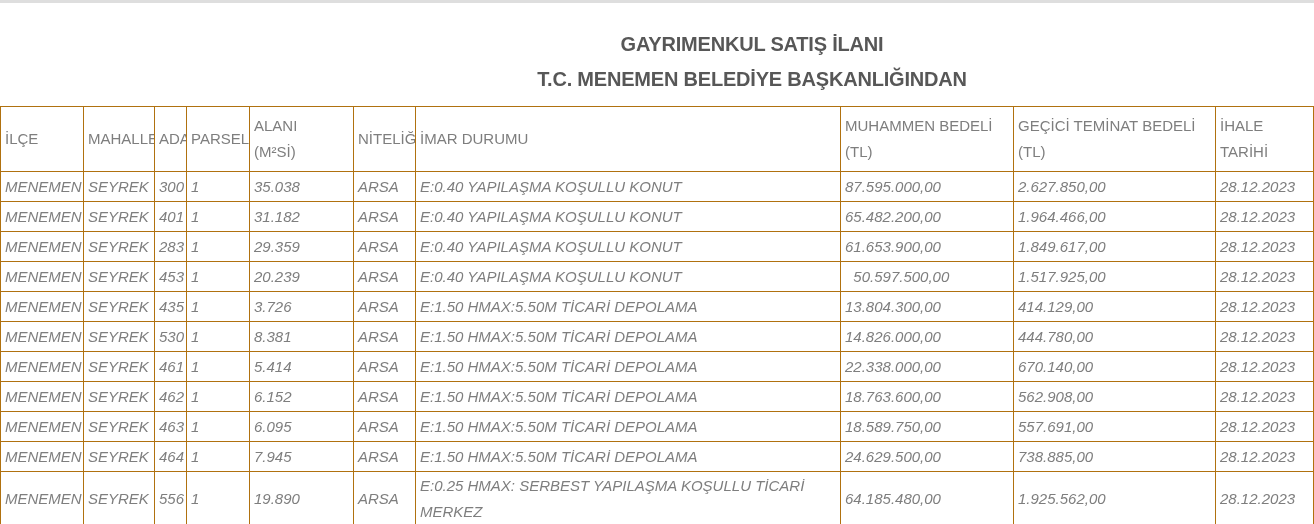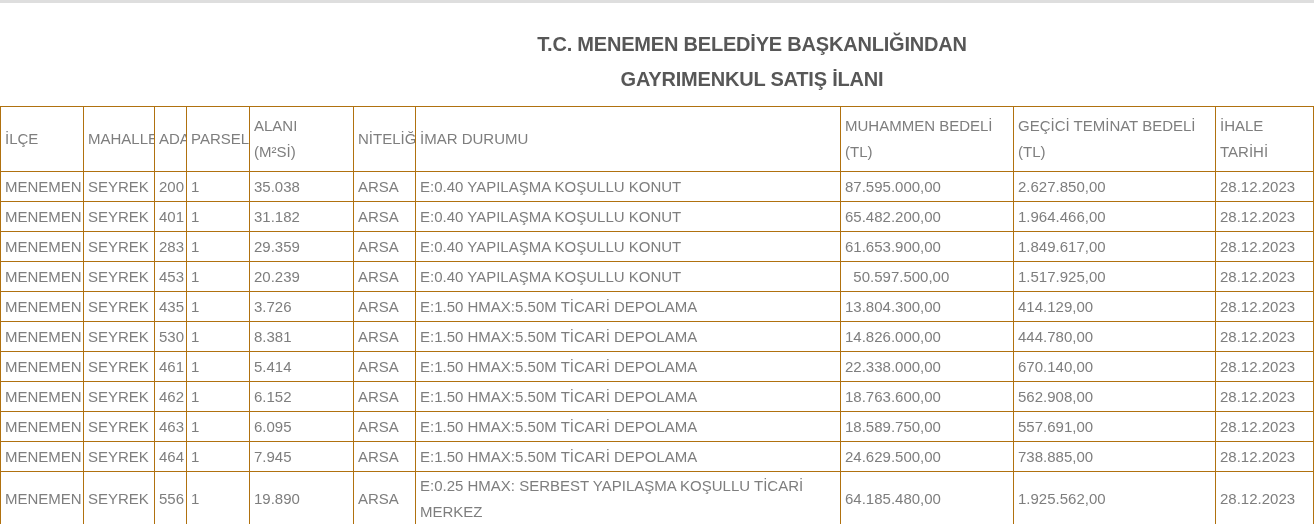--- a/index.html
+++ b/index.html
@@ -37,34 +37,34 @@
   table.listing td {
     border: 1.5px solid #b0710f;
     padding: 1px 4px;
     vertical-align: middle;
     text-align: left;
     font-weight: normal;
     line-height: 26px;
     overflow: hidden;
   }
   table.listing thead tr { height: 65px; margin-left: 8px; }
-  table.listing tbody tr { height: 30px; }
+  table.listing tbody tr { height: 30px; font-style: italic; }
   table.listing th { white-space: pre-wrap; }
   th.col-muhammen, th.col-gecici { text-align: justify; }
   td.col-muhammen { white-space: pre-wrap; }
   td.col-imar { text-align: justify; }
 </style>
 </head>
 <body>
 
 <div class="top-bar"></div>
 
 <div class="page-title">
+  <div>GAYRIMENKUL SATIŞ İLANI</div>
   <div>T.C. MENEMEN BELEDİYE BAŞKANLIĞINDAN</div>
-  <div>GAYRIMENKUL SATIŞ İLANI</div>
 </div>
 
 <table class="listing">
   <colgroup>
     <col style="width:83px">
     <col style="width:71px">
     <col style="width:32px">
     <col style="width:63px">
     <col style="width:104px">
     <col style="width:62px">
@@ -85,21 +85,21 @@
       <th class="col-imar">İMAR DURUMU</th>
       <th class="col-muhammen">MUHAMMEN BEDELİ (TL)</th>
       <th class="col-gecici">GEÇİCİ TEMİNAT BEDELİ (TL)</th>
       <th class="col-ihale">İHALE TARİHİ</th>
     </tr>
   </thead>
   <tbody>
       <tr>
         <td class="col-ilce">MENEMEN</td>
         <td class="col-mahalle">SEYREK</td>
-        <td class="col-ada">200</td>
+        <td class="col-ada">300</td>
         <td class="col-parsel">1</td>
         <td class="col-alani">35.038</td>
         <td class="col-niteligi">ARSA</td>
         <td class="col-imar">E:0.40 YAPILAŞMA KOŞULLU KONUT</td>
         <td class="col-muhammen">87.595.000,00</td>
         <td class="col-gecici">2.627.850,00</td>
         <td class="col-ihale">28.12.2023</td>
       </tr>
       <tr>
         <td class="col-ilce">MENEMEN</td>

